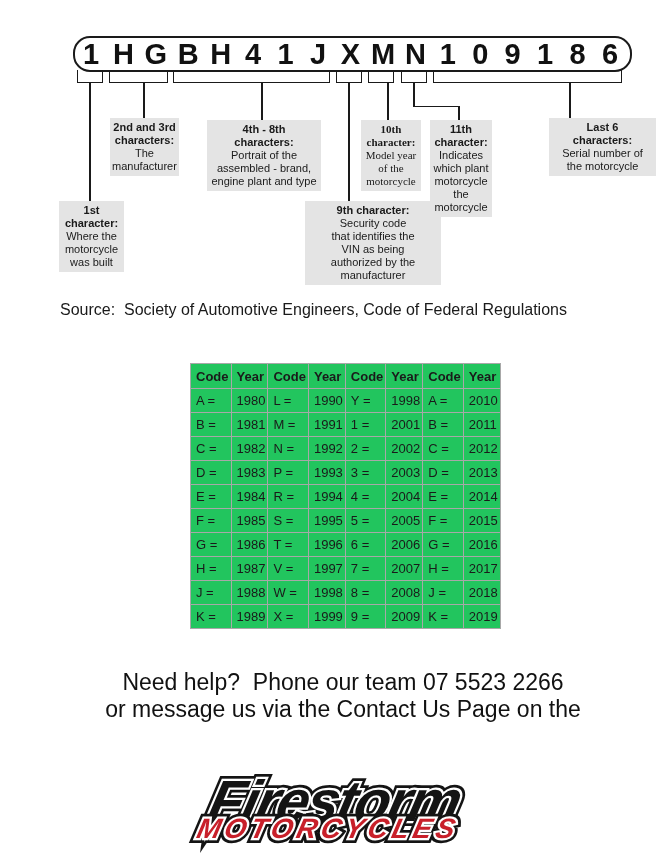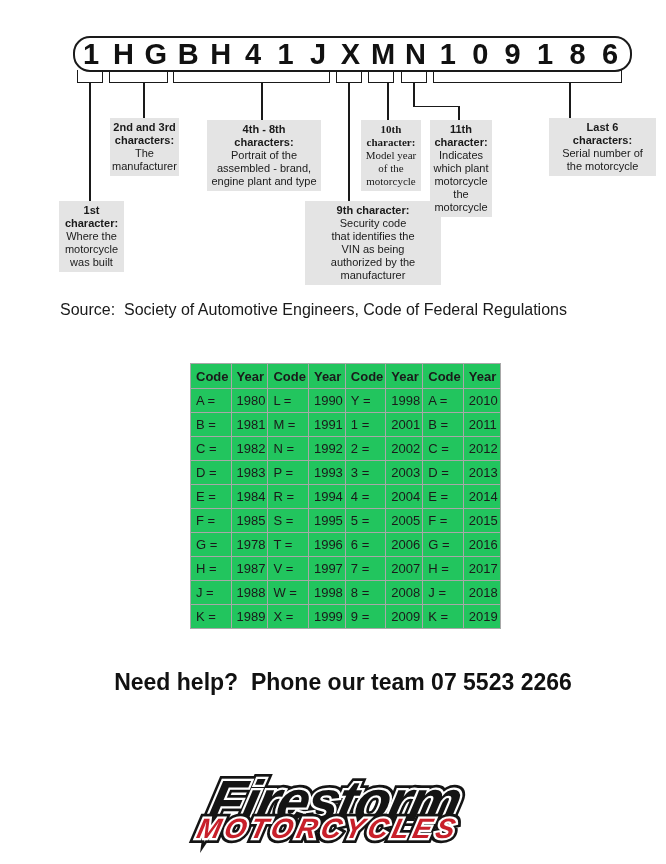--- a/index.html
+++ b/index.html
@@ -59,21 +59,21 @@
   table.year th, table.year td {
     border:1px solid #a8a8a8; font-size:13px; text-align:left;
     padding:4px 2px 4px 5px; color:#1a1a1a; height:23px; vertical-align:middle;
   }
   table.year th { font-weight:bold; height:25px; }
   .c-code { width:38px; min-width:38px; }
   .c-year { width:32px; min-width:32px; }
 
   
   .help { position:absolute; left:8px; right:0; top:669px; text-align:center;
-    font-size:23px; font-weight:bold; line-height:27px; color:#111; white-space:pre-wrap;margin-left:12px; }
+    font-size:23px; font-weight:normal; line-height:27px; color:#111; white-space:pre-wrap;margin-left:12px; }
 
   
   .logo { position:absolute; top:772px; left:50%; transform:translateX(-50%) skewX(-13deg); text-align:center; }
   .logo-word { position:relative; display:block; }
   .logo-word .l { display:block; font-style:italic; font-weight:bold; white-space:nowrap; }
   .logo-word .l.white, .logo-word .l.fill { position:absolute; left:0; top:0; right:0; }
   .fs .l { font-size:58px; line-height:58px; letter-spacing:-2px; }
   .mc { margin-top:-16px; z-index:2; }
   .mc .l { font-size:28px; line-height:30px; letter-spacing:4px; }
   .l.outer { -webkit-text-stroke:10px #141414; color:#141414; }
@@ -244,21 +244,21 @@
         <td class="c-year">1985</td>
         <td class="c-code">S =</td>
         <td class="c-year">1995</td>
         <td class="c-code">5 =</td>
         <td class="c-year">2005</td>
         <td class="c-code">F =</td>
         <td class="c-year">2015</td>
       </tr>
       <tr>
         <td class="c-code">G =</td>
-        <td class="c-year">1978</td>
+        <td class="c-year">1986</td>
         <td class="c-code">T =</td>
         <td class="c-year">1996</td>
         <td class="c-code">6 =</td>
         <td class="c-year">2006</td>
         <td class="c-code">G =</td>
         <td class="c-year">2016</td>
       </tr>
       <tr>
         <td class="c-code">H =</td>
         <td class="c-year">1987</td>
@@ -285,21 +285,21 @@
         <td class="c-code">X =</td>
         <td class="c-year">1999</td>
         <td class="c-code">9 =</td>
         <td class="c-year">2009</td>
         <td class="c-code">K =</td>
         <td class="c-year">2019</td>
       </tr>
     </tbody>
 </table>
 
-<div class="help" id="help"><div>Need help?  Phone our team 07 5523 2266</div></div>
+<div class="help" id="help"><div>Need help?  Phone our team 07 5523 2266</div><div>or message us via the Contact Us Page on the</div></div>
 
 <div class="logo">
   <div class="logo-word fs">
     <span class="l outer">Firestorm</span>
     <span class="l white">Firestorm</span>
     <span class="l fill">Firestorm</span>
   </div>
   <div class="logo-word mc">
     <span class="l outer">MOTORCYCLES</span>
     <span class="l white">MOTORCYCLES</span>

